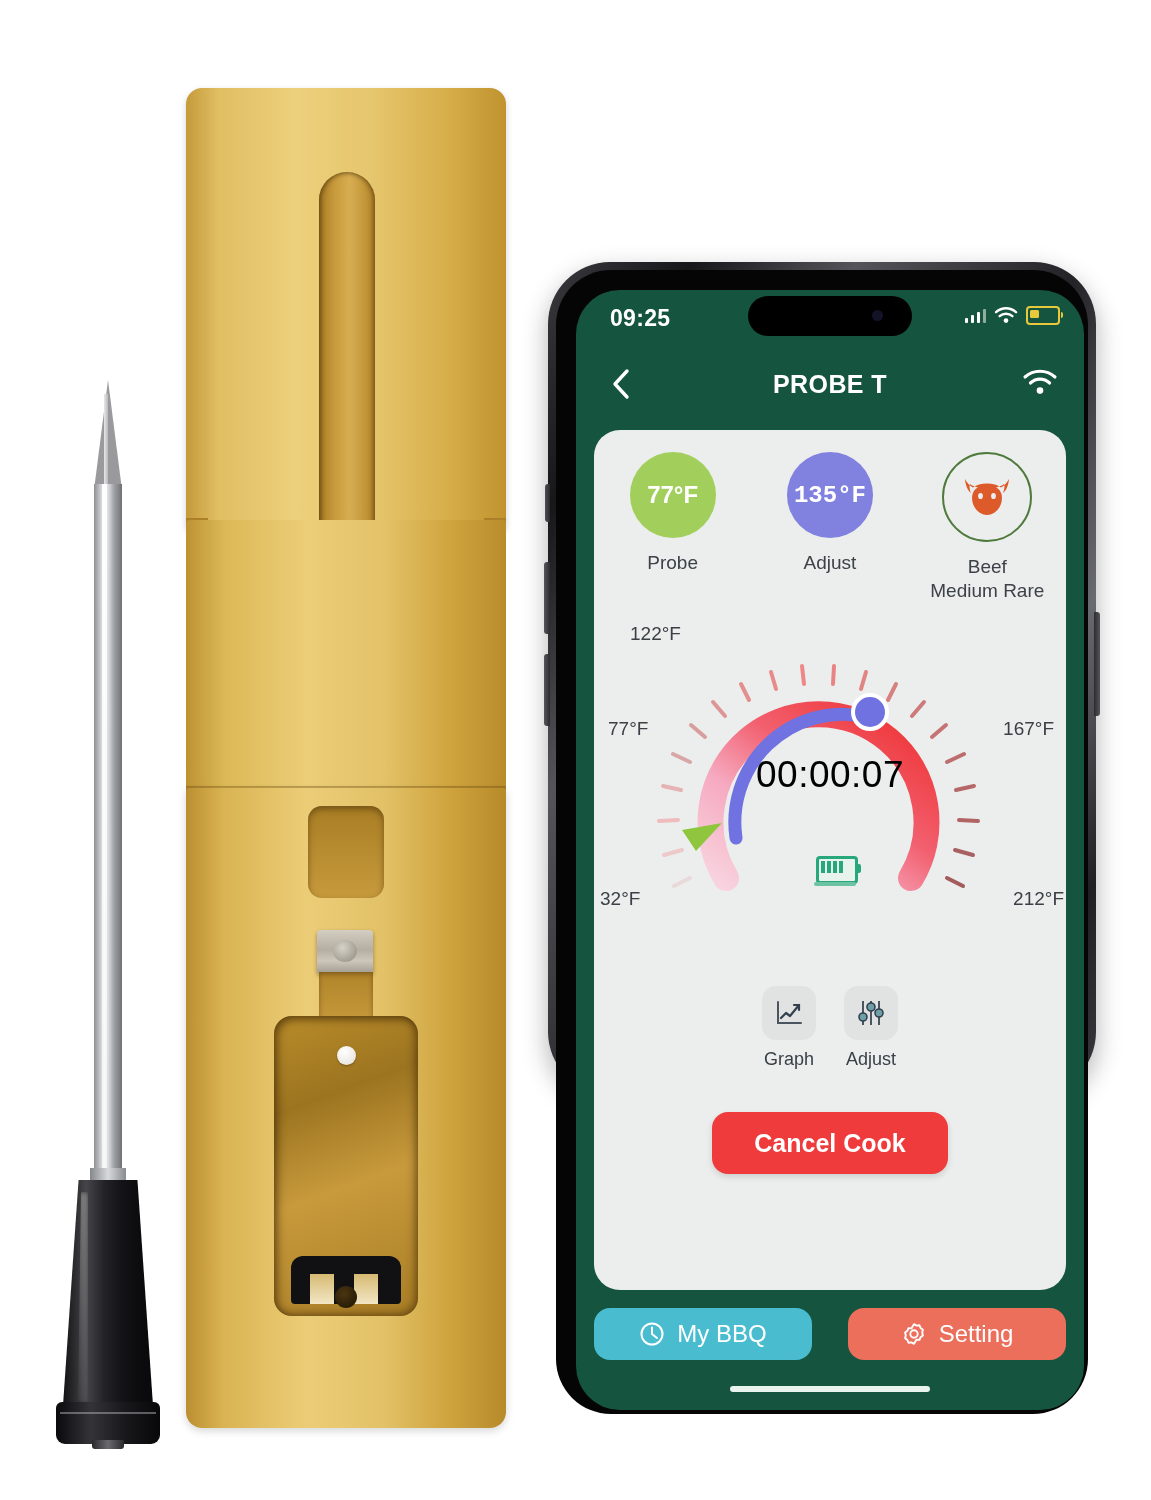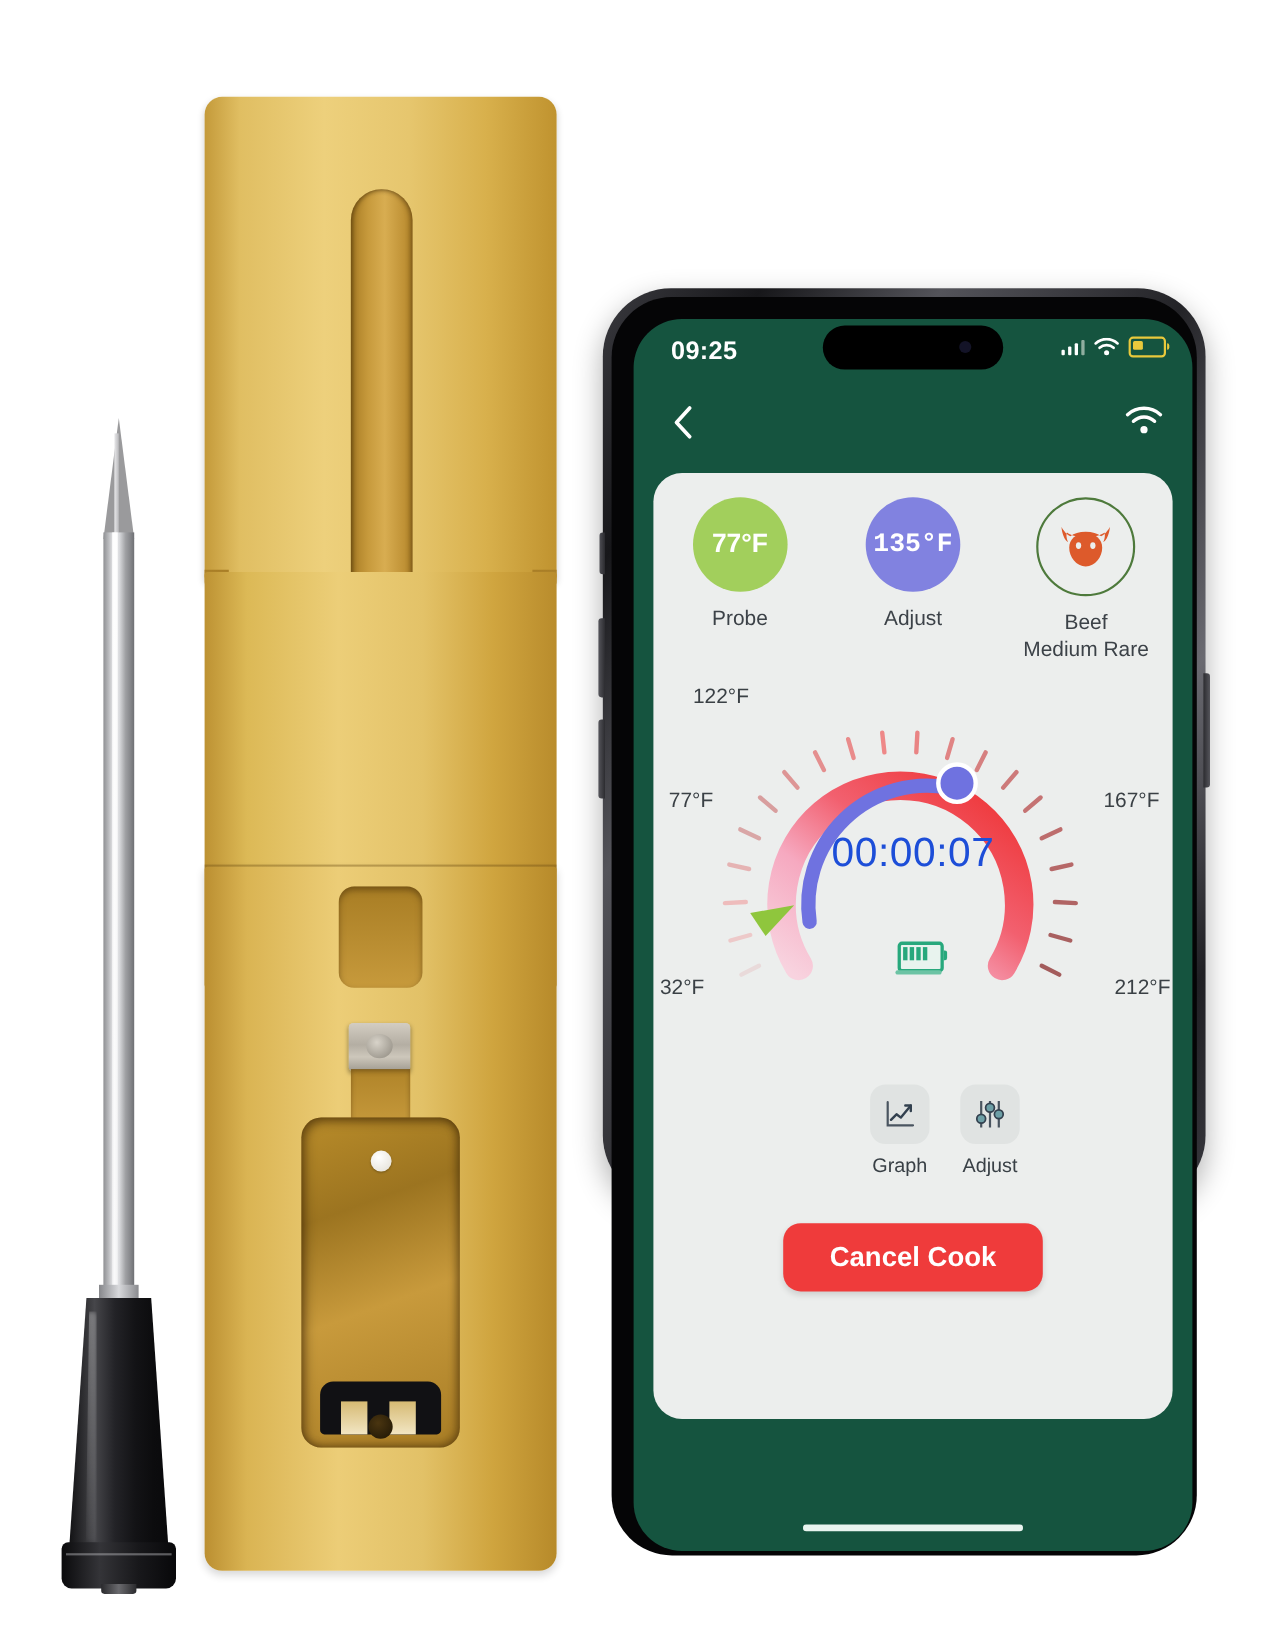--- a/index.html
+++ b/index.html
@@ -147,38 +147,38 @@
   .bubble{width:86px;height:86px;border-radius:50%;display:flex;align-items:center;
     justify-content:center;color:#fff;font-size:24px;font-weight:bold;}
   .bubble.probe{background:#a2cf5c;}
   .bubble.target{background:#8182e0;font-family:Liberation Mono, monospace;}
   .bubble.meat{background:transparent;border:2.5px solid #4e7a3c;}
   .stat-label{margin-top:13px;color:#3c4248;font-size:19px;text-align:center;line-height:1.28;}
 
   
   .gauge{position:absolute;left:36px;top:190px;width:400px;height:330px;}
   .gauge-val{position:absolute;left:0;top:134px;width:400px;text-align:center;
-    color:#1d4ed8;font-size:37px;letter-spacing:.5px;}
+    color:#000000;font-size:37px;letter-spacing:.5px;}
   .g-lbl{position:absolute;color:#3a4045;font-size:19px;}
   .g-top{left:0;top:-12px;width:400px;text-align:left;margin-top:15px;}
   .g-left{left:-22px;top:98px;} .g-right{right:-24px;top:98px;}
   .g-bl{left:-30px;top:268px;} .g-br{right:-34px;top:268px;}
   .batt-sm{position:absolute;left:186px;top:236px;width:36px;height:22px;
     border:3px solid #27a87c;border-radius:4px;background:#e8f3ee;}
   .batt-sm::after{content:"";position:absolute;right:-6px;top:5px;width:3px;height:9px;
     background:#27a87c;border-radius:0 2px 2px 0;}
   .batt-sm i{position:absolute;top:2px;width:4px;height:12px;background:#27a87c;}
   .batt-sm i:nth-child(1){left:2px;} .batt-sm i:nth-child(2){left:8px;}
   .batt-sm i:nth-child(3){left:14px;} .batt-sm i:nth-child(4){left:20px;}
   .batt-uline{position:absolute;left:184px;top:262px;width:42px;height:4px;
     background:#6cc3a4;border-radius:2px;}
 
   
   .actions{position:absolute;left:0;top:556px;width:472px;display:flex;
-    justify-content:center;gap:28px;padding-left:29px;}
+    justify-content:center;gap:28px;}
   .act{display:flex;flex-direction:column;align-items:center;cursor:pointer;}
   .act-box{width:54px;height:54px;border-radius:14px;background:#e0e3e2;
     display:flex;align-items:center;justify-content:center;}
   .act-label{margin-top:9px;color:#394046;font-size:18px;}
 
   .cancel{position:absolute;left:118px;top:682px;width:236px;height:62px;
     background:#ef3b3b;border-radius:16px;color:#fff;font-size:25px;font-weight:bold;
     display:flex;align-items:center;justify-content:center;cursor:pointer;
     box-shadow:0 3px 6px rgba(0,0,0,.13);}
 
@@ -255,20 +255,21 @@
           <span class="batt">
               <i></i>
             </span>
         </div>
       </div>
 
       <div class="navbar">
         <svg class="nav-back" viewBox="0 0 34 40">
           <path d="M23 7 L11 20 L23 33" stroke="#fff" stroke-width="3.4" fill="none" stroke-linecap="round" stroke-linejoin="round"></path>
         </svg>
+        <div class="nav-title">PROBE T</div>
         <svg class="nav-wifi" viewBox="0 0 36 30">
           <path d="M3 9C7.4 5 12.4 3.2 18 3.2S28.6 5 33 9" stroke="#fff" stroke-width="3.1" fill="none" stroke-linecap="round"></path>
           <path d="M8.4 15C11.2 12.4 14.4 11.1 18 11.1s6.8 1.3 9.6 3.9" stroke="#fff" stroke-width="3.1" fill="none" stroke-linecap="round"></path>
           <circle cx="18" cy="22.6" r="3.3" fill="#fff"></circle>
         </svg>
       </div>
 
       <div class="card">
 
         <div class="stats">
@@ -375,17 +376,33 @@
                 <circle cx="23" cy="15" r="4" fill="#6d9fa6" stroke="#33414f" stroke-width="1.6"></circle>
               </svg>
             </div>
             <div class="act-label">Adjust</div>
           </div>
         </div>
 
         <div class="cancel">Cancel Cook</div>
       </div>
 
+      <div class="botbar">
+        <div class="bbtn bbq">
+          <svg width="26" height="26" viewBox="0 0 26 26">
+            <circle cx="13" cy="13" r="10.5" stroke="#fff" stroke-width="2" fill="none"></circle>
+            <path d="M13 6.5 V13 L18 17" stroke="#fff" stroke-width="2" fill="none" stroke-linecap="round" stroke-linejoin="round"></path>
+          </svg>
+          <span>My BBQ</span>
+        </div>
+        <div class="bbtn set">
+          <svg width="26" height="26" viewBox="0 0 26 26">
+            <path d="M13 3.2 l2.6 1.4 2.9-.3 1.1 2.7 2.3 1.8-.7 2.8 .7 2.8-2.3 1.8-1.1 2.7-2.9-.3L13 22.8l-2.6-1.4-2.9.3-1.1-2.7-2.3-1.8 .7-2.8-.7-2.8 2.3-1.8 1.1-2.7 2.9 .3z" stroke="#fff" stroke-width="1.9" fill="none" stroke-linejoin="round"></path>
+            <circle cx="13" cy="13" r="3.7" stroke="#fff" stroke-width="1.9" fill="none"></circle>
+          </svg>
+          <span>Setting</span>
+        </div>
+      </div>
 
       <div class="homebar"></div>
     </div>
   </div>
 </div>
 
 </body></html>

